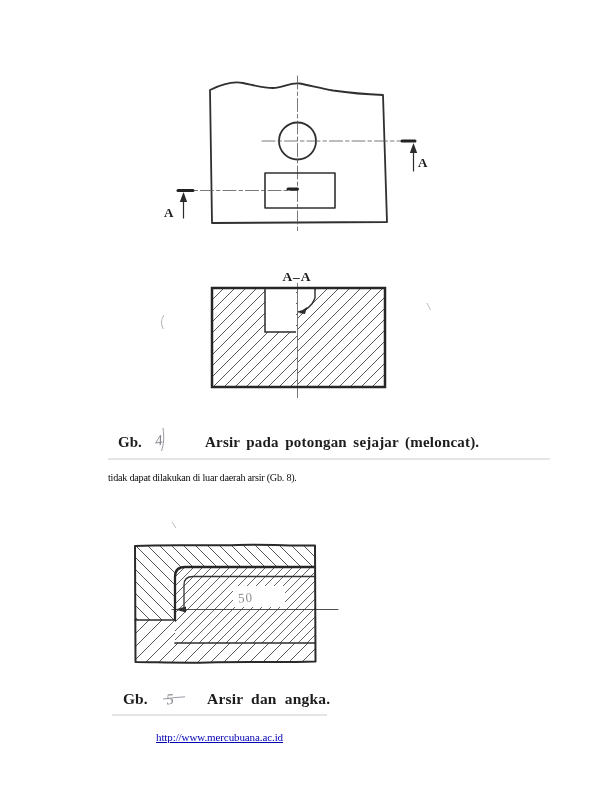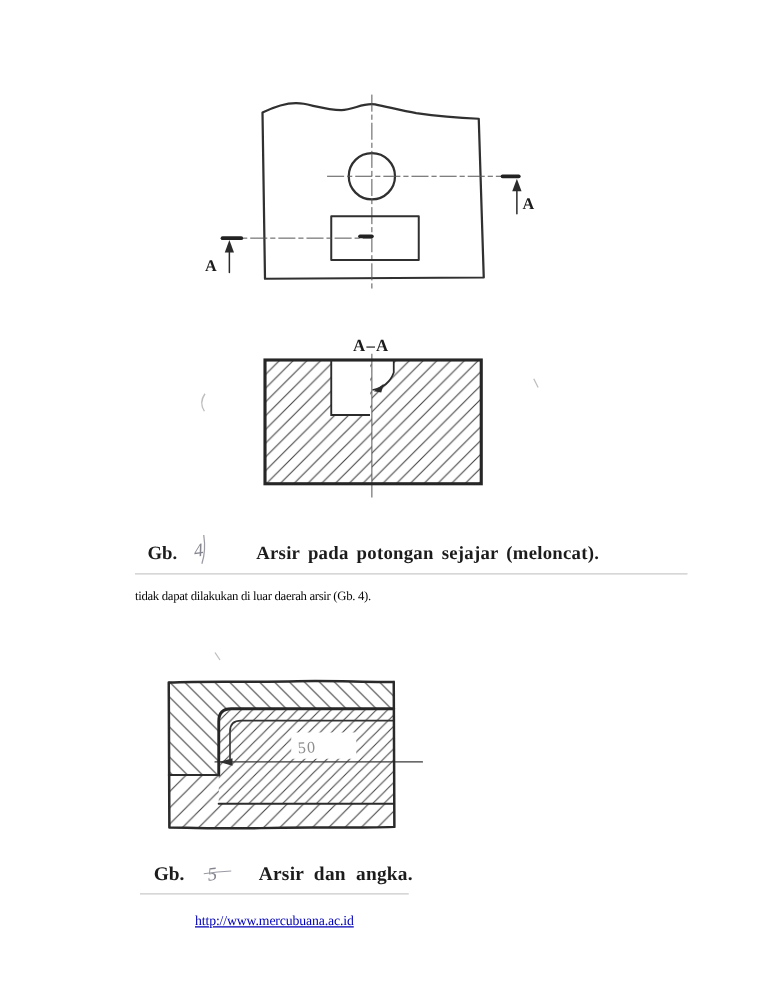--- a/index.html
+++ b/index.html
@@ -97,21 +97,21 @@
       <g>
         <text x="18" y="387" class="cap-prefix">Gb.</text>
         <text x="55" y="385" class="hand-num" transform="rotate(-8 60 380)">4</text>
         <path d="M63,368 C64.5,378 63.5,385 61.5,391" stroke="#9a9aa4" stroke-width="1" fill="none"></path>
         <text x="105" y="387" class="cap-text">Arsir pada potongan sejajar (meloncat).</text>
       </g>
     </svg>
   </div>
 
   <div class="bodytext">
-    <div class="l2">tidak dapat dilakukan di luar daerah arsir (Gb. 4).</div>
+    <div class="l2">tidak dapat dilakukan di luar daerah arsir (Gb. 8).</div>
   </div>
 
   <div class="scan" style="left:108px; top:518px; width:240px; height:202px;">
     <svg width="240" height="202" viewBox="0 0 240 202">
       <defs>
         <pattern id="hC" width="12" height="12" patternUnits="userSpaceOnUse">
           <path d="M-1,11 L1,13 M-1,-1 L13,13 M11,-1 L13,1" stroke="#454545" stroke-width="0.9"></path>
         </pattern>
         <pattern id="hD" width="13" height="13" patternUnits="userSpaceOnUse">
           <path d="M-1,1 L1,-1 M-1,14 L14,-1 M12,14 L14,12" stroke="#454545" stroke-width="0.9"></path>

